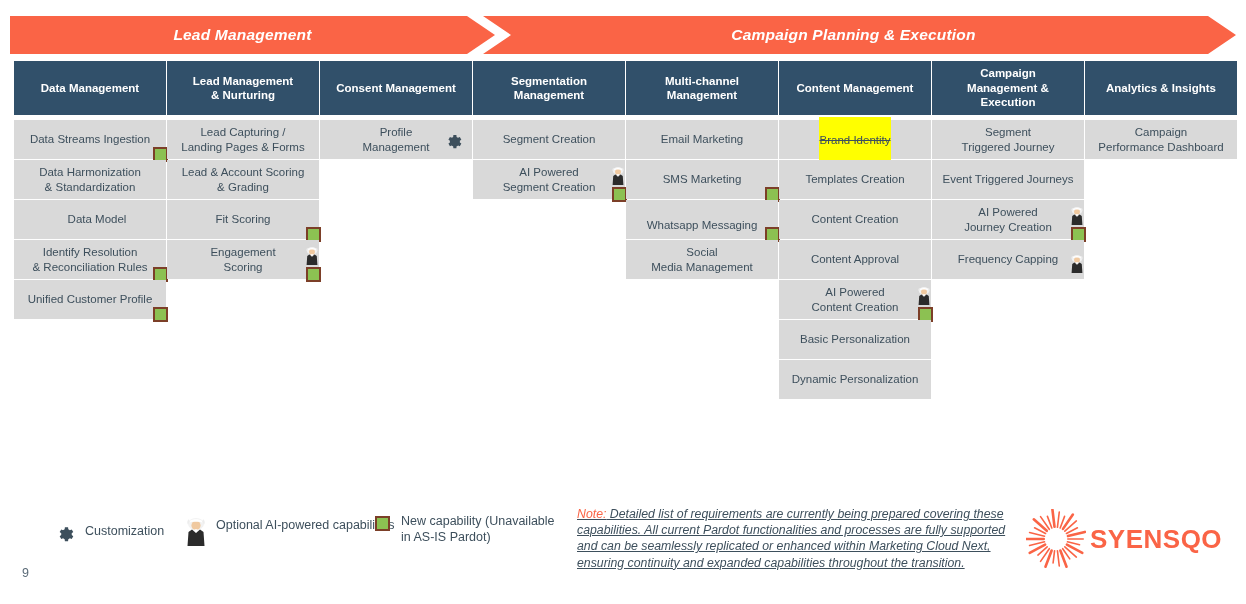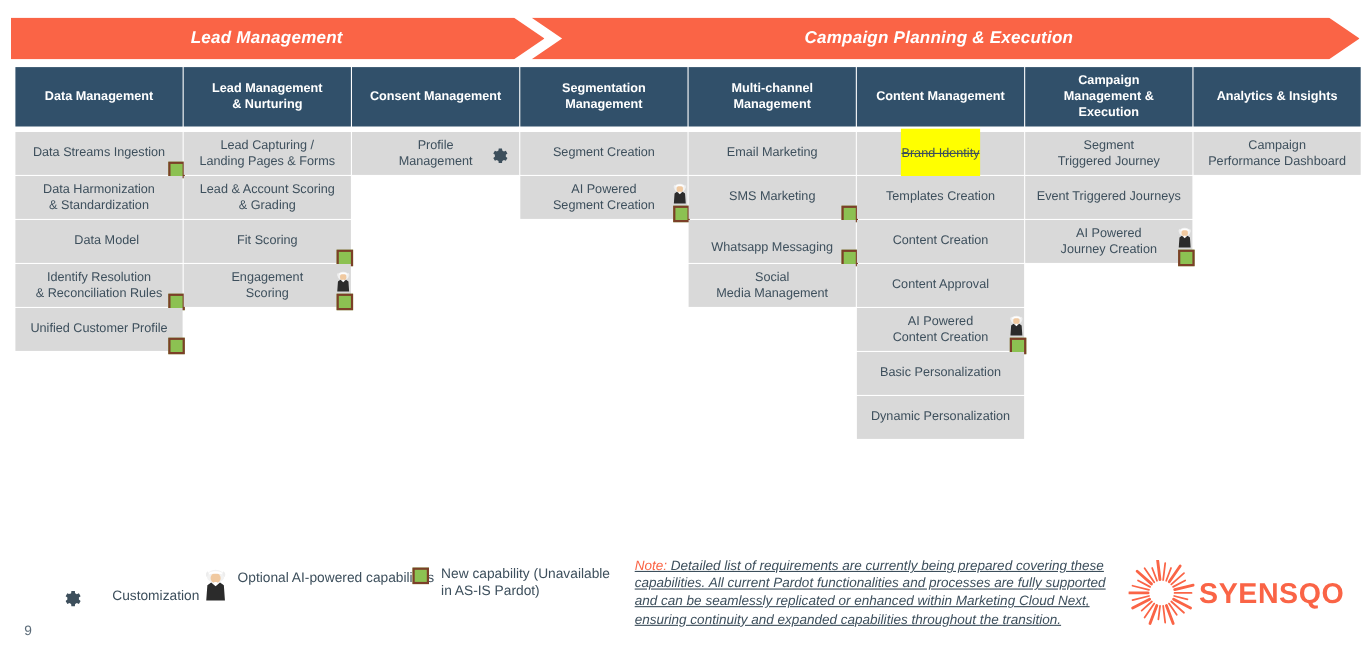--- a/index.html
+++ b/index.html
@@ -64,21 +64,21 @@
   .icon-ai.solo { bottom: 5px; }
   .icon-gear {
     position: absolute; right: 10px; top: 50%; transform: translateY(-50%);
     width: 18px; height: 18px;
   }
 
   
   .legend { position: absolute; left: 45px; top: 505px; width: 520px; height: 70px; }
   .legend-item { position: absolute; display: flex; align-items: flex-start; }
   .legend-text { font-size: 12.5px; color: #3d4f5c; line-height: 1.28; }
-  .lg1 { left: 10px; top: 28px; gap: 17px; }
+  .lg1 { left: 10px; top: 18px; }
   .lg2 { left: 140px; top: 12px; }
   .lg3 { left: 330px; top: 8px; }
   .lg-gear { width: 19px; height: 19px; margin-right: 11px; flex: none; }
   .lg-ai   { width: 22px; height: 30px; margin-right: 9px; flex: none; }
   .lg-sq   { width: 15px; height: 15px; background: #8cc152; border: 2px solid #7c3f28;
              margin-right: 11px; margin-top: 3px; flex: none; }
 
   .page-num {
     position: absolute; left: 22px; top: 566px;
     font-size: 12.5px; color: #5b6b78;
@@ -280,20 +280,32 @@
   <svg class="icon-ai" viewBox="0 0 22 30">
     <ellipse cx="11" cy="7" rx="8" ry="6" fill="#f2f2f2"></ellipse>
     <ellipse cx="11" cy="8.5" rx="4.6" ry="4.6" fill="#f0c9a0"></ellipse>
     <path d="M3.5 6 C4 1 18 1 18.5 6 C16 4.2 6 4.2 3.5 6Z" fill="#ffffff"></path>
     <path d="M2.8 7.5 C1.6 5.6 2.4 3 4 2.3 L5 5Z" fill="#ededed"></path>
     <path d="M19.2 7.5 C20.4 5.6 19.6 3 18 2.3 L17 5Z" fill="#ededed"></path>
     <path d="M7 12.5 L11 16 L15 12.5 L18.5 15 L19.5 29 L2.5 29 L3.5 15Z" fill="#2b2b2b"></path>
     <path d="M9.2 12.8 L11 15.6 L12.8 12.8 L11.9 12.2 L10.1 12.2Z" fill="#ffffff"></path>
   </svg>
             <span class="badge-new"></span>
+          </div>
+          <div class="cell">
+            <span class="cell-text" style="white-space: pre-line;">Frequency Capping</span>
+  <svg class="icon-ai solo" viewBox="0 0 22 30">
+    <ellipse cx="11" cy="7" rx="8" ry="6" fill="#f2f2f2"></ellipse>
+    <ellipse cx="11" cy="8.5" rx="4.6" ry="4.6" fill="#f0c9a0"></ellipse>
+    <path d="M3.5 6 C4 1 18 1 18.5 6 C16 4.2 6 4.2 3.5 6Z" fill="#ffffff"></path>
+    <path d="M2.8 7.5 C1.6 5.6 2.4 3 4 2.3 L5 5Z" fill="#ededed"></path>
+    <path d="M19.2 7.5 C20.4 5.6 19.6 3 18 2.3 L17 5Z" fill="#ededed"></path>
+    <path d="M7 12.5 L11 16 L15 12.5 L18.5 15 L19.5 29 L2.5 29 L3.5 15Z" fill="#2b2b2b"></path>
+    <path d="M9.2 12.8 L11 15.6 L12.8 12.8 L11.9 12.2 L10.1 12.2Z" fill="#ffffff"></path>
+  </svg>
           </div>
         </div>
       </div>
       <div class="col" style="left: 1071px;">
         <div class="col-head" style="white-space: pre-line;">Analytics &amp; Insights</div>
         <div class="cells">
           <div class="cell">
             <span class="cell-text" style="white-space: pre-line;">Campaign
 Performance Dashboard</span>
           </div>

